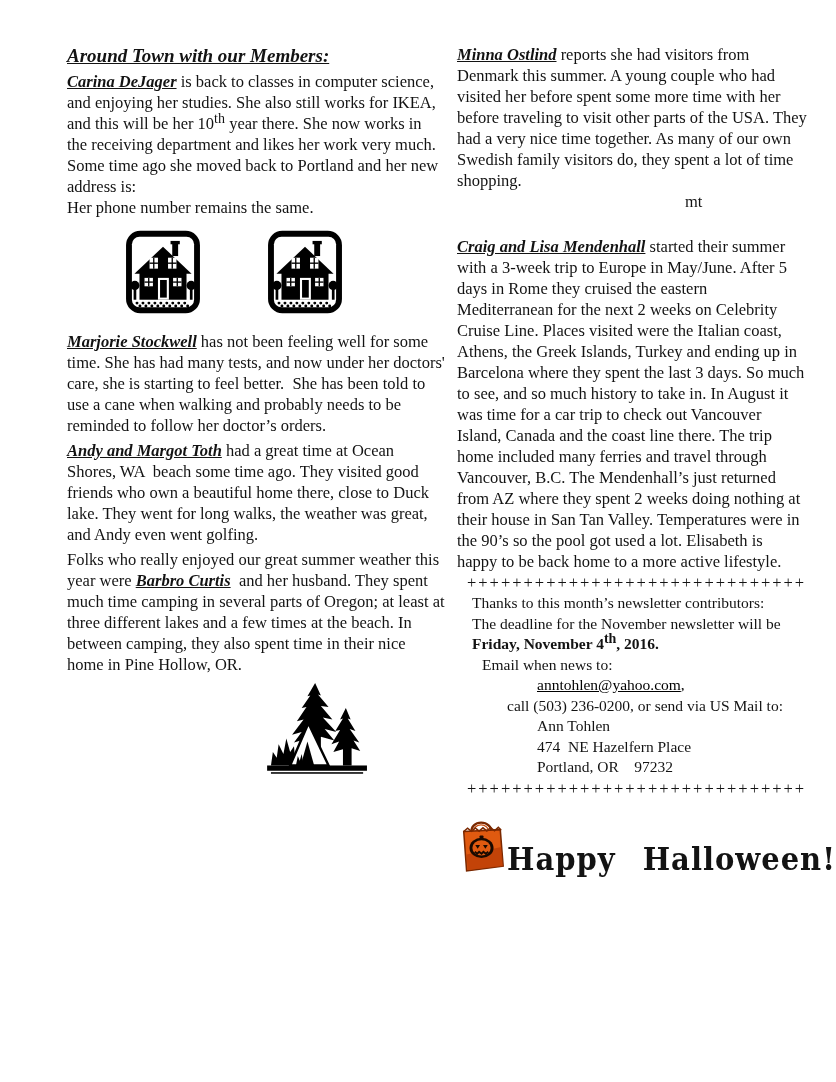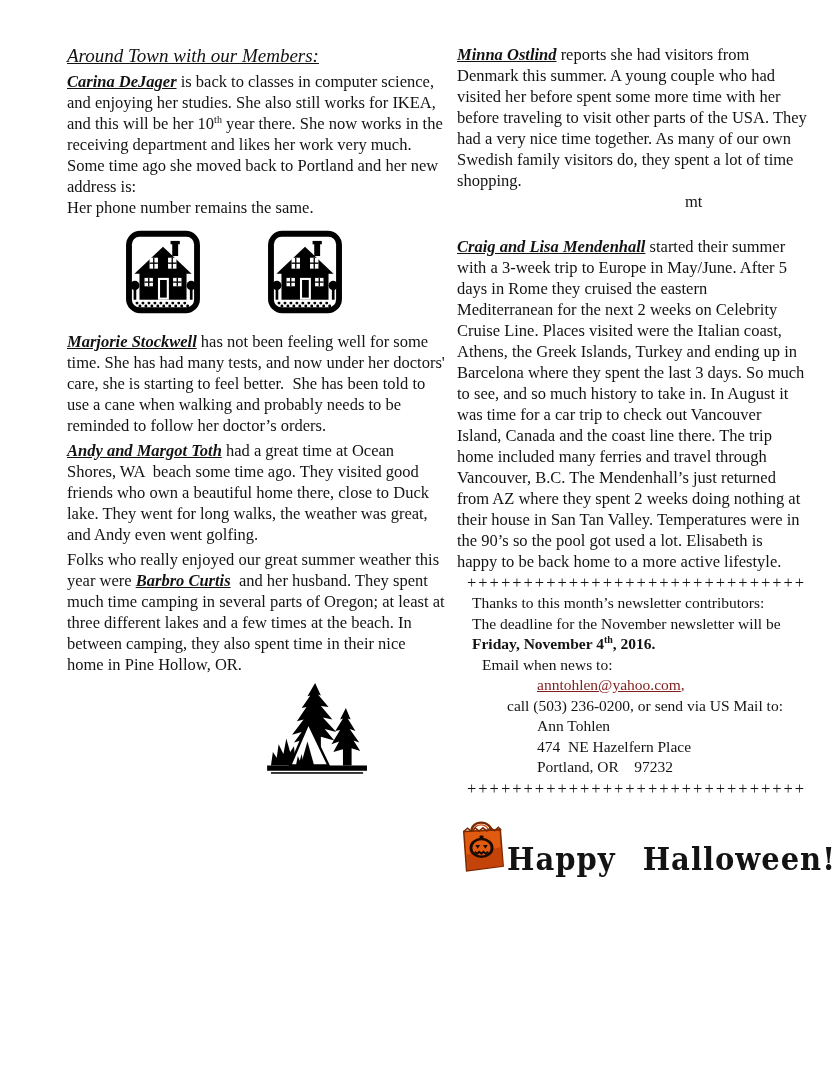--- a/index.html
+++ b/index.html
@@ -12,30 +12,30 @@
     overflow:hidden;
   }
   .col { position:absolute; top:44px; }
   .col-left  { left:67px;  width:378px; }
   .col-right { left:457px; width:350px; }
 
   .col p, .col div.textline { font-size:16.5px; line-height:21px; white-space:pre-wrap; }
 
   .page-title {
     font-size:19px; line-height:24px;
-    font-weight:normal; font-style:italic;
+    font-weight:bold; font-style:italic;
     text-decoration:underline;
     margin-bottom:3px;
     white-space:pre-wrap;
   }
   .member {
     font-weight:bold; font-style:italic;
     text-decoration:underline;
   }
-  .sup { vertical-align:super; font-size:10px; line-height:0; }
+  .sup { vertical-align:super; font-size:14px; line-height:0; }
 
   .addr { padding-left:56px; }
   .phone {}
 
   .houses-row {
     display:flex; gap:66px;
     margin:12px 0 17px 58px;
   }
 
   .para-gap { margin-top:4px; }
@@ -54,21 +54,21 @@
   }
 
   .contrib p { font-size:15.5px; line-height:20.5px; }
   .ind-1 { padding-left:15px; }
   .ind-2 { padding-left:25px; }
   .ind-3 { padding-left:50px; }
   .ind-4 { padding-left:80px; }
   .bold-line { font-weight:bold; }
   .email-line { padding-left:80px; }
   .email-link {
-    color:#7f1d1d;
+    color:#000000;
     text-decoration:underline;
     cursor:pointer;
   }
 
   .halloween-row {
     display:flex; align-items:flex-start;
     margin-top:16px;
   }
   .halloween-row .bag { flex:0 0 auto; }
   .gothic {

